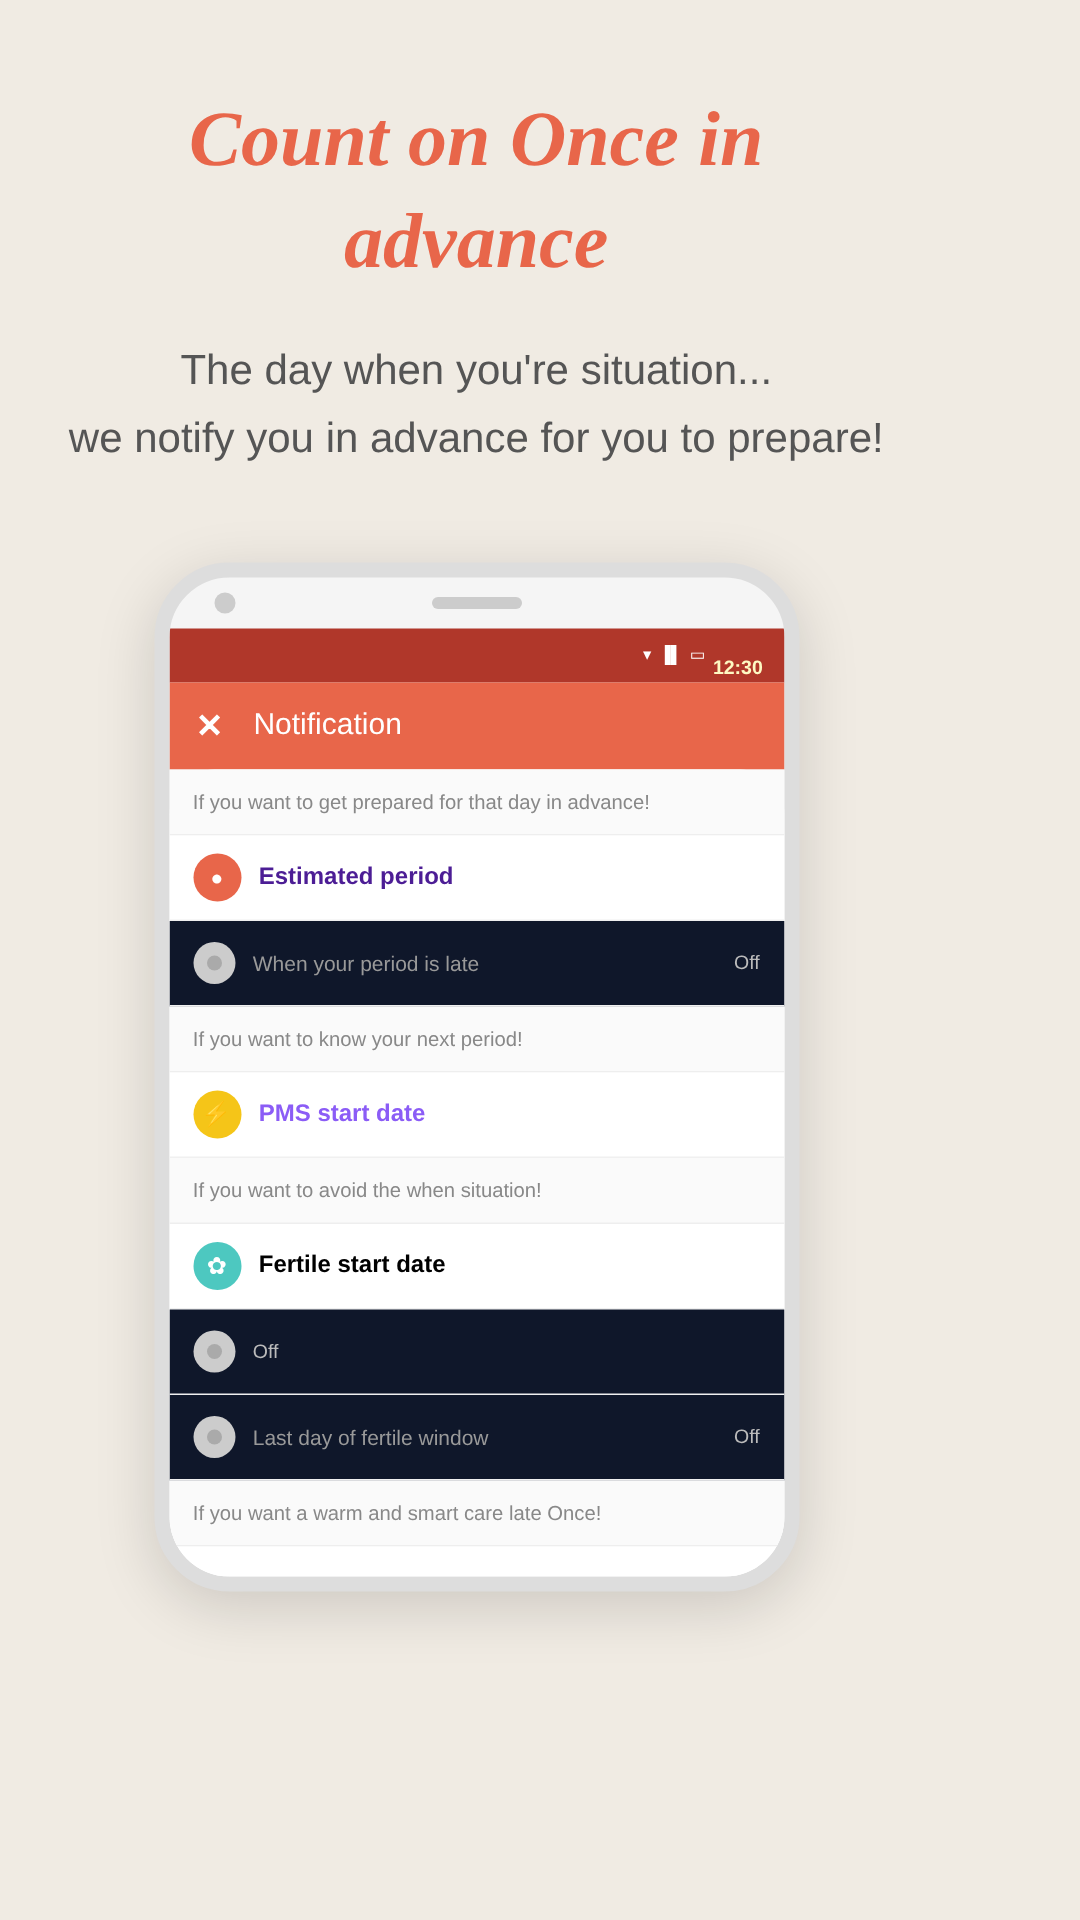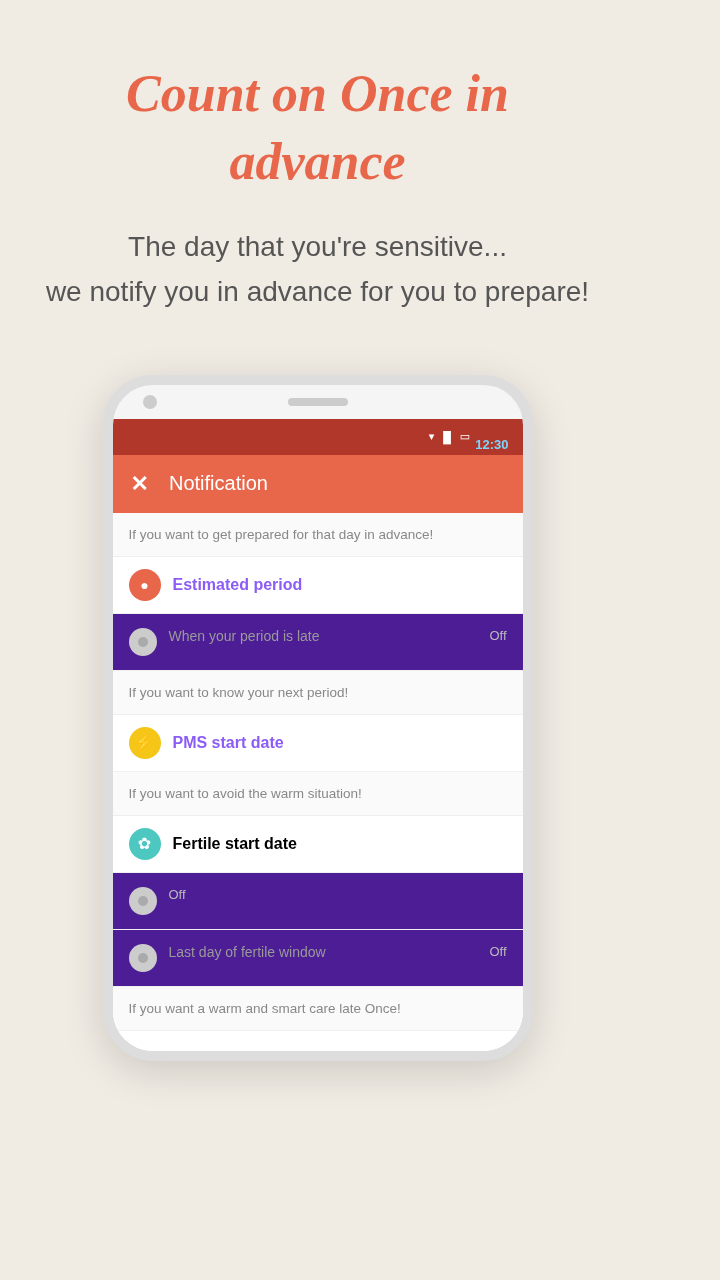--- a/index.html
+++ b/index.html
@@ -86,21 +86,21 @@
       gap: 6px;
     }
 
     .status-icons {
       display: flex;
       align-items: center;
       gap: 5px;
     }
 
     .status-time {
-      color: #7dd3fc;
+      color: #fef9c3;
       font-size: 13px;
       font-weight: bold;
       margin-top: 16px;
     }
 
     .status-icon-shape {
       color: white;
       font-size: 11px;
     }
 
@@ -163,29 +163,29 @@
 
     .icon-red { background: #e8664a; }
     .icon-yellow { background: #f5c518; }
     .icon-teal { background: #4dc8c0; }
 
     .section-label {
       font-size: 16px;
       font-weight: 600;
     }
 
-    .label-red { color: #8b5cf6; }
+    .label-red { color: #4c1d95; }
     .label-yellow { color: #8b5cf6; }
     .label-teal { color: #000000; }
 
     .toggle-row {
       display: flex;
-      align-items: flex-start;
+      align-items: center;
       padding: 14px 16px;
-      background: #4c1d95;
+      background: #0f172a;
       border-bottom: 1px solid #f0f0f0;
       gap: 12px;
     }
 
     .toggle-icon-circle {
       width: 28px;
       height: 28px;
       border-radius: 50%;
       background: #ccc;
       display: flex;
@@ -218,21 +218,21 @@
     }
   </style>
 </head>
 <body>
 
 <div class="page-wrapper">
 
   <h1 class="hero-title">Count on Once in advance</h1>
 
   <p class="hero-subtitle">
-    <span>The day that you're sensitive...</span><br>
+    <span>The day when you're situation...</span><br>
     <span>we notify you in advance for you to prepare!</span>
   </p>
 
   <div class="phone-mockup">
 
     <div class="phone-top-inner">
       <div class="phone-camera"></div>
       <div class="phone-speaker"></div>
       <div style="width:14px;"></div>
     </div>
@@ -269,21 +269,21 @@
       </div>
 
       <div class="section-desc">If you want to know your next period!</div>
       <div class="section-header">
         <div class="section-icon icon-yellow">
           <span style="color:white; font-size:16px;">⚡</span>
         </div>
         <span class="section-label label-yellow">PMS start date</span>
       </div>
 
-      <div class="section-desc">If you want to avoid the warm situation!</div>
+      <div class="section-desc">If you want to avoid the when situation!</div>
       <div class="section-header">
         <div class="section-icon icon-teal">
           <span style="color:white; font-size:16px;">✿</span>
         </div>
         <span class="section-label label-teal">Fertile start date</span>
       </div>
       <div class="toggle-row">
         <div class="toggle-icon-circle">
           <div class="toggle-icon-inner"></div>
         </div>

